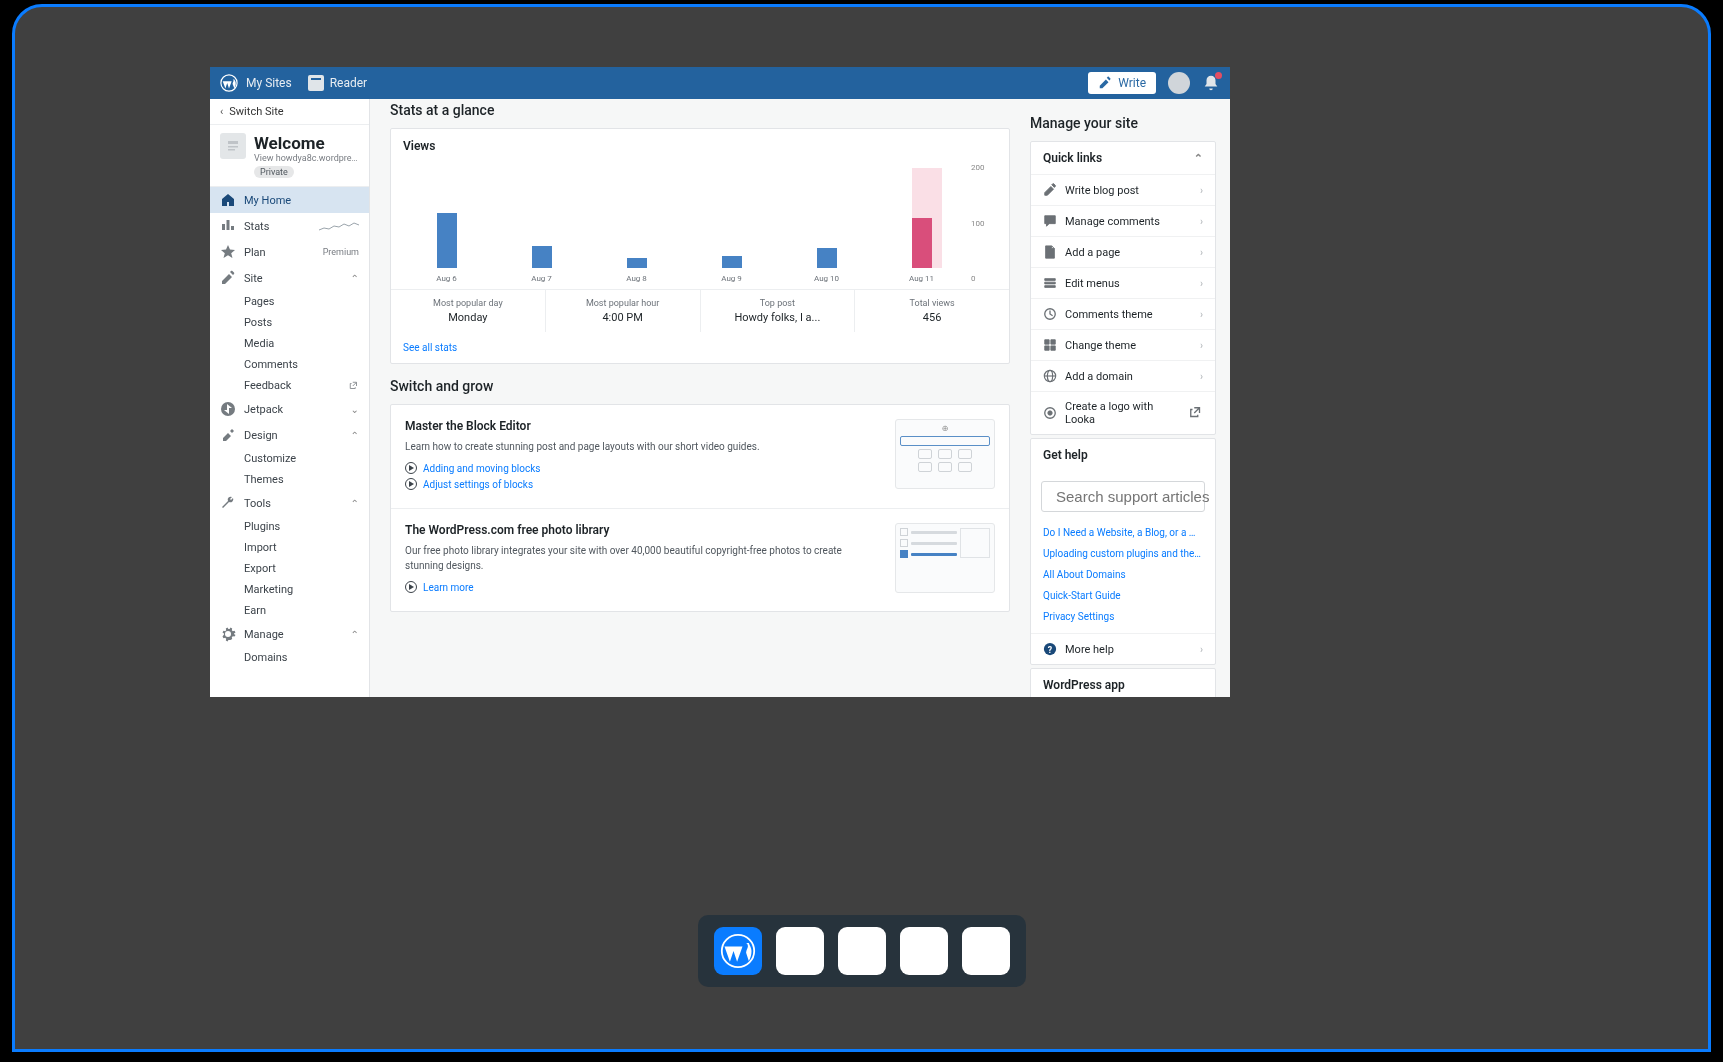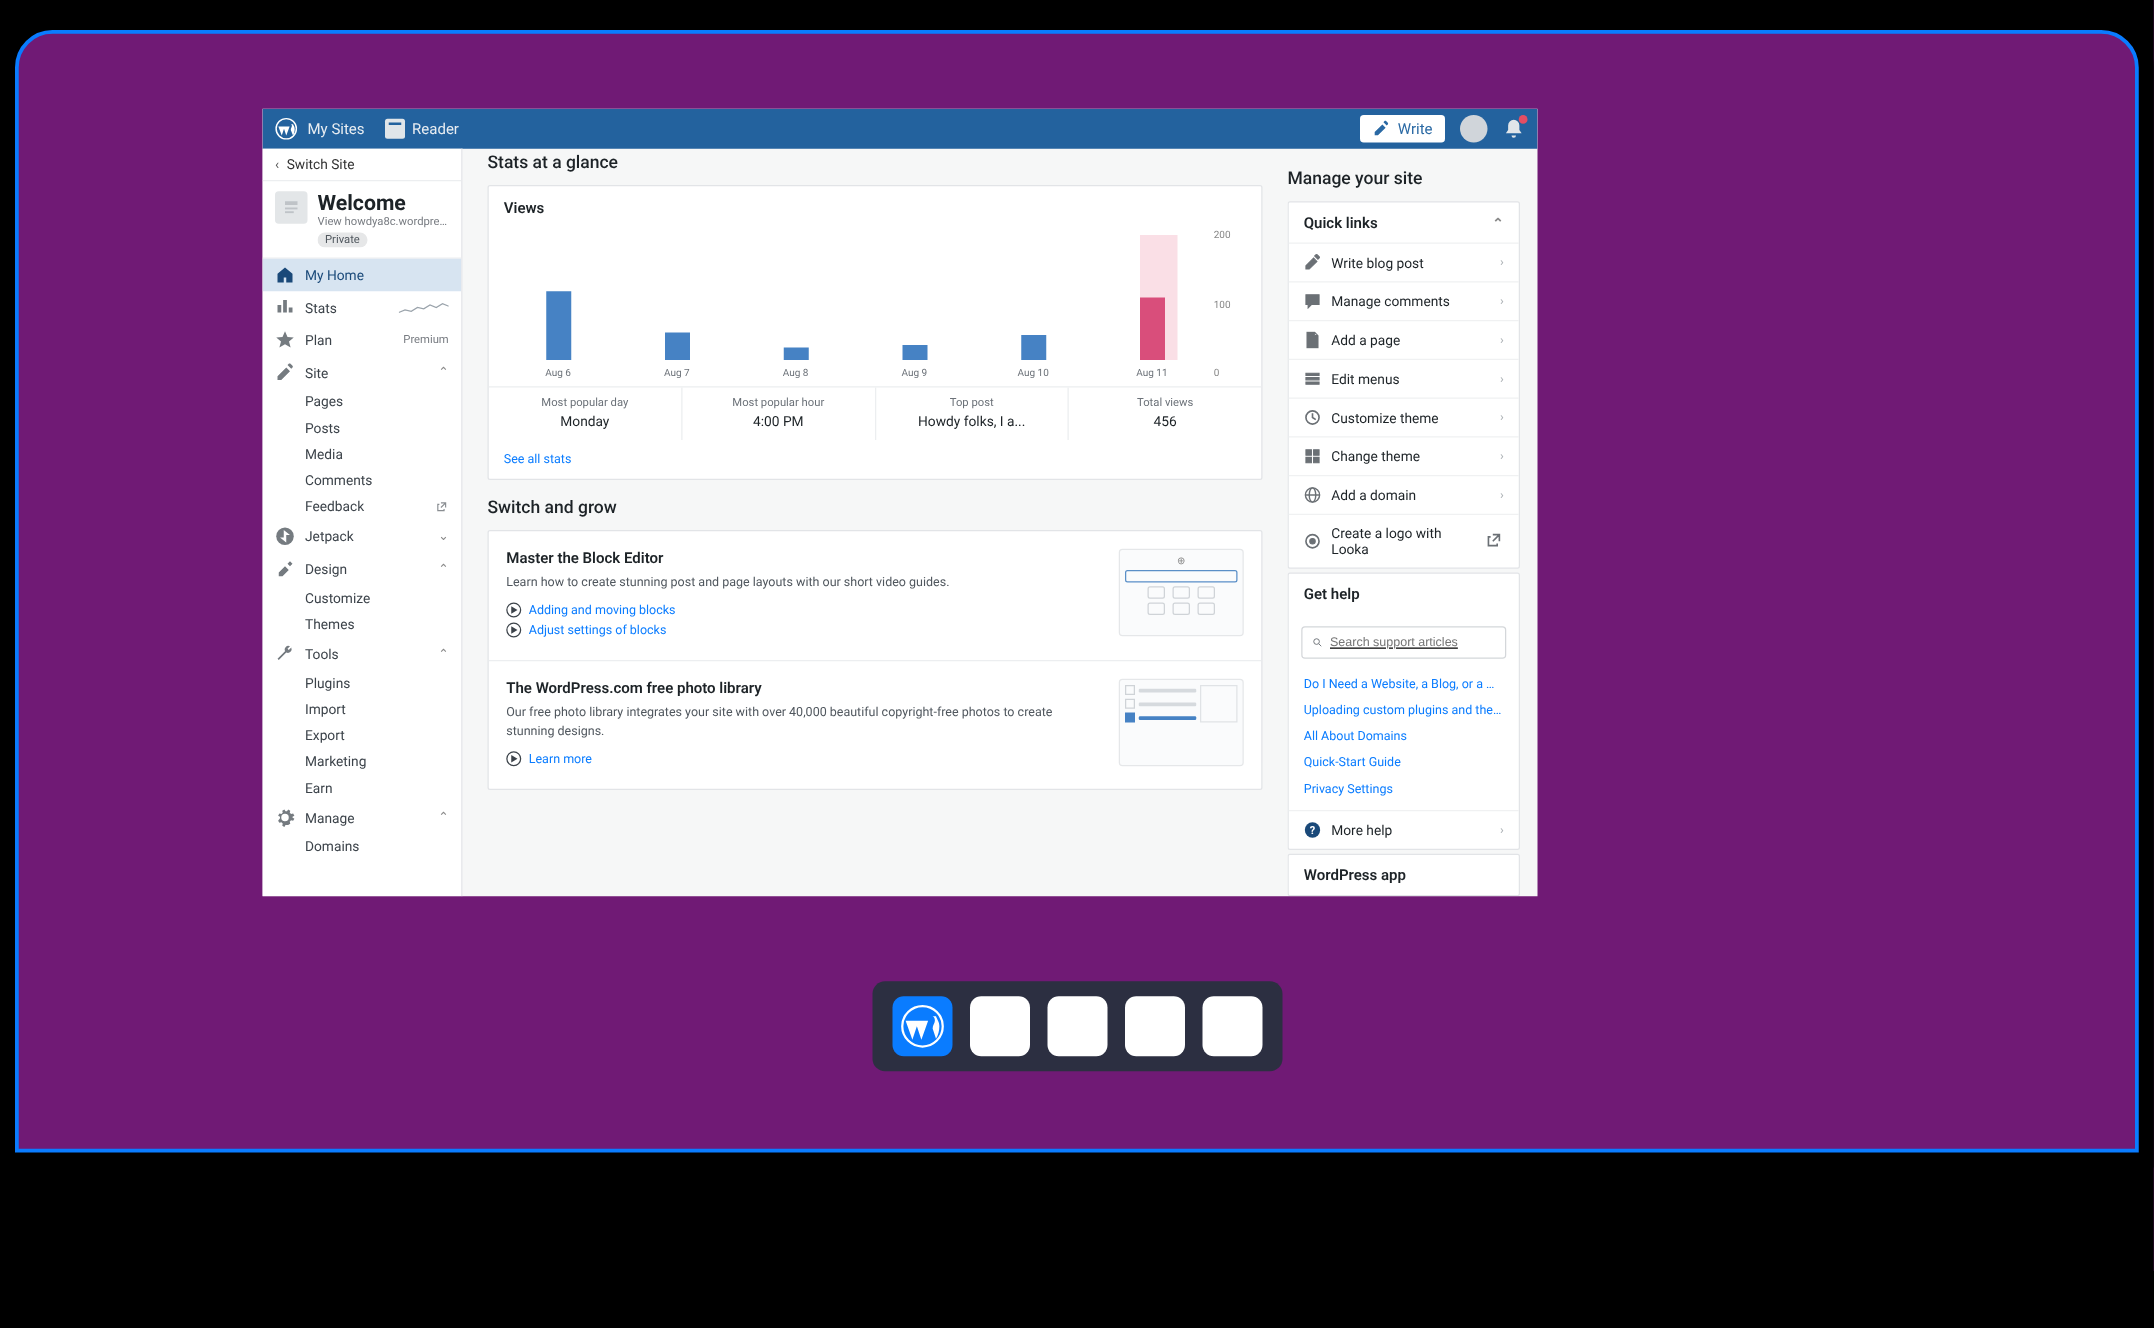--- a/index.html
+++ b/index.html
@@ -1,17 +1,17 @@
 <!DOCTYPE html>
 <html><head>
 <meta charset="utf-8">
 <style>
 * { box-sizing: border-box; margin: 0; padding: 0; }
 body { font-family: -apple-system, BlinkMacSystemFont, "Segoe UI", Roboto, sans-serif; background: #000; width: 1723px; height: 1062px; position: relative; }
-.laptop-frame { position: absolute; left: 12px; top: 24px; width: 1699px; height: 898px; border: 3px solid #0a7cff; border-radius: 30px 30px 0 0; background: #701a75; overflow: hidden; box-shadow: 0 0 0 12px #000; }
+.laptop-frame { position: absolute; left: 12px; top: 4px; width: 1699px; height: 1048px; border: 3px solid #0a7cff; border-radius: 30px 30px 0 0; background: #404040; overflow: hidden; box-shadow: 0 0 0 12px #000; }
 
 .screen { position: absolute; left: 195px; top: 60px; width: 1020px; height: 630px; background: #f6f7f7; overflow: hidden; }
 
 .topbar { height: 32px; background: #23629e; display: flex; align-items: center; padding: 0 10px; color: #e8edf2; font-size: 12px; }
 .topbar .wp-logo { width: 18px; height: 18px; fill: #fff; margin-right: 8px; }
 .topbar .mysites { margin-right: 16px; cursor: pointer; }
 .topbar .reader { display:flex; align-items:center; gap:6px; cursor:pointer; }
 .topbar .reader-icon { width:16px; height:16px; background:#e0e5e9; border-radius:2px; position:relative; }
 .topbar .reader-icon::before { content:""; position:absolute; top:3px; left:3px; right:3px; height:2px; background:#23629e; }
 .topbar .spacer { flex:1; }
@@ -79,21 +79,21 @@
 
 .rightcol { width:200px; padding:16px 14px 0 0; overflow:hidden; }
 .rightcol h2 { font-size:14px; color:#1d2327; font-weight:500; margin-bottom:10px; }
 .panel { background:#fff; border:1px solid #e2e4e7; border-radius:2px; margin-bottom:3px; }
 .panel-hd { display:flex; justify-content:space-between; align-items:center; padding:9px 12px; font-size:12px; font-weight:600; color:#1d2327; cursor:pointer; }
 .ql-item { display:flex; align-items:center; gap:8px; padding:8px 12px; font-size:11px; color:#1d2327; border-top:1px solid #f0f1f2; cursor:pointer; }
 .ql-item .ic { width:14px; height:14px; flex-shrink:0; color:#6b7075; }
 .ql-item .lbl { flex:1; }
 .ql-item .chev { color:#aeb3b7; font-size:10px; }
 .search-box { margin:10px; border:1px solid #d4d7da; border-radius:3px; display:flex; align-items:center; padding:6px 8px; gap:6px; }
-.search-box input { border:none; outline:none; font-size:10px; flex:1; background:transparent;text-decoration:underline; }
+.search-box input { border:none; outline:none; font-size:15px; flex:1; background:transparent; }
 .help-link { display:block; padding:5px 12px; font-size:10px; color:#0a7cff; cursor:pointer; white-space:nowrap; overflow:hidden; text-overflow:ellipsis; }
 .more-help { border-top:1px solid #f0f1f2; margin-top:6px; }
 .app-panel .panel-hd { border-bottom:none; }
 
 .dock { position:absolute; left:50%; bottom:62px; transform:translateX(-50%); background:rgba(37,50,60,.9); border-radius:10px; padding:12px 16px; display:flex; gap:14px; }
 .dock-item { width:48px; height:48px; border-radius:9px; background:#fff; cursor:pointer; }
 .dock-item.wp { background:#0a7cff; display:flex; align-items:center; justify-content:center; }
 .dock-item.wp svg { width:36px; height:36px; fill:#fff; }
 
 svg { display:block; }
@@ -435,21 +435,21 @@
                 <span class="lbl">Edit menus</span>
                 <span class="chev">›</span>
               </div>
               <div class="ql-item">
                 <span class="ic">
                   <svg width="14" height="14" viewBox="0 0 16 16" fill="currentColor" stroke="currentColor">
                     <circle cx="8" cy="8" r="6" fill="none" stroke="currentColor" stroke-width="1.5"></circle>
                     <path d="M8 4v4l3 2" stroke="currentColor" stroke-width="1.5" fill="none"></path>
                   </svg>
                 </span>
-                <span class="lbl">Customize theme</span>
+                <span class="lbl">Comments theme</span>
                 <span class="chev">›</span>
               </div>
               <div class="ql-item">
                 <span class="ic">
                   <svg width="14" height="14" viewBox="0 0 16 16" fill="currentColor" stroke="currentColor">
                     <path d="M2 2h5v5H2V2zm7 0h5v5H9V2zM2 9h5v5H2V9zm7 0h5v5H9V9z"></path>
                   </svg>
                 </span>
                 <span class="lbl">Change theme</span>
                 <span class="chev">›</span>

